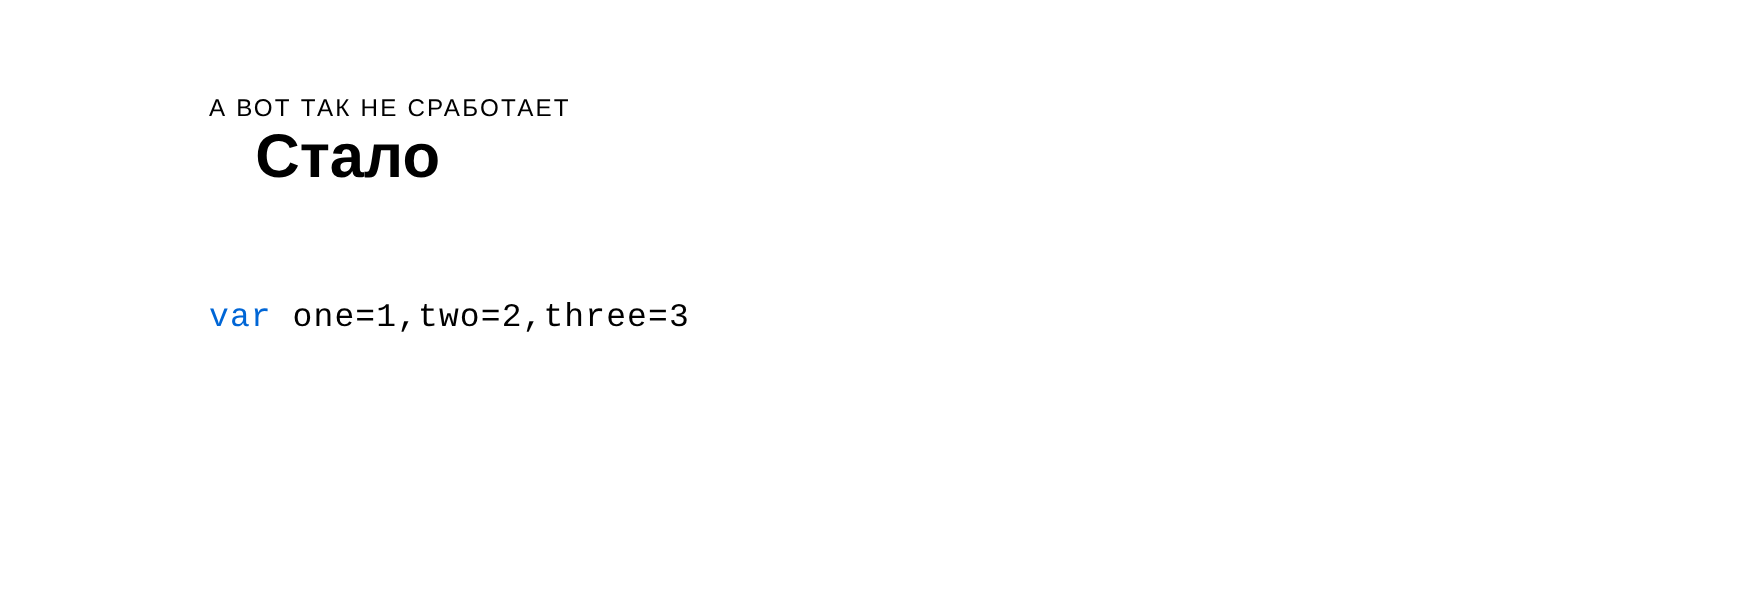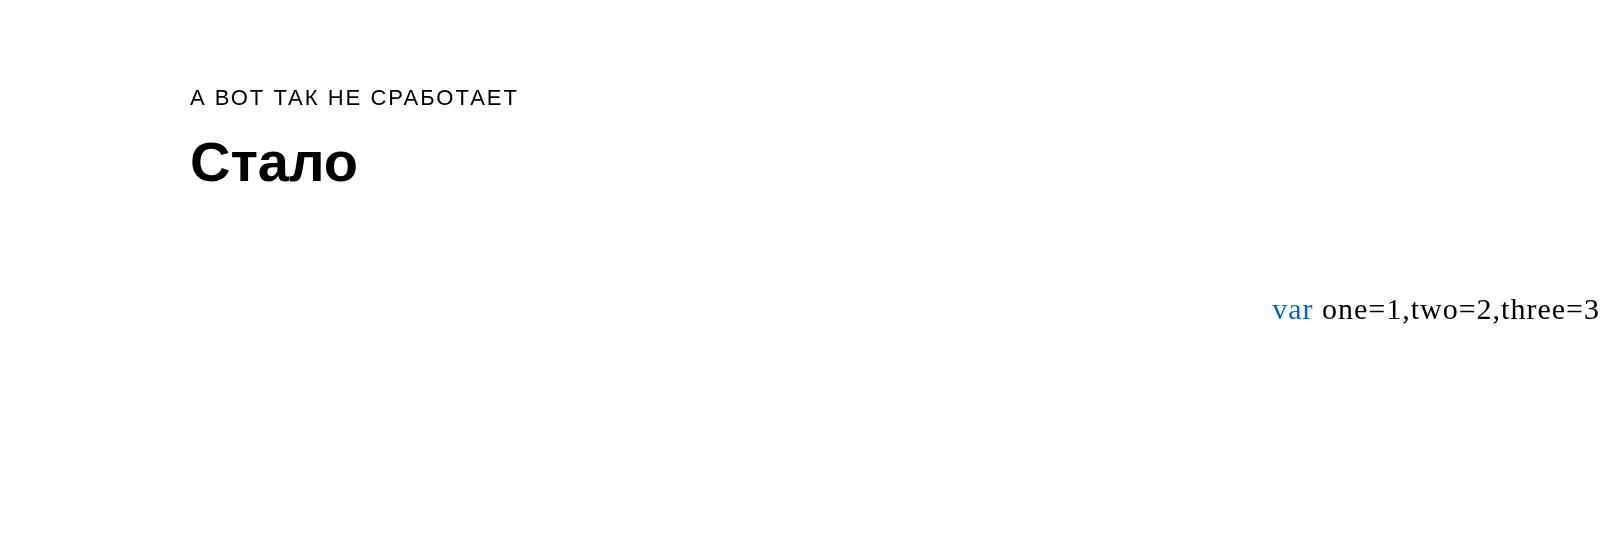--- a/index.html
+++ b/index.html
@@ -13,36 +13,35 @@
       background: #ffffff;
       font-family: -apple-system, BlinkMacSystemFont, "Segoe UI", Helvetica, Arial, sans-serif;
       padding: 85px 0 0 190px;
     }
     .overline {
       font-size: 22px;
       letter-spacing: 2px;
       color: #000000;
       font-weight: 400;
       text-transform: uppercase;
-      margin-bottom: 20px;
     }
     .heading {
       font-size: 56px;
       font-weight: 800;
       color: #000000;
       line-height: 1.1;
       margin-bottom: 95px;
+      margin-left: 42px;
     }
     .code-block {
-      font-family: Liberation Serif, serif;
+      font-family: Liberation Mono, monospace;
       font-size: 30px;
       color: #000000;
       line-height: 1.4;
       letter-spacing: 1px;
-      text-align: right;
     }
     .code-line {
       margin-bottom: 40px;
     }
     .code-line:last-child {
       margin-bottom: 0;
     }
     .keyword {
       color: #0066d6;
     }

